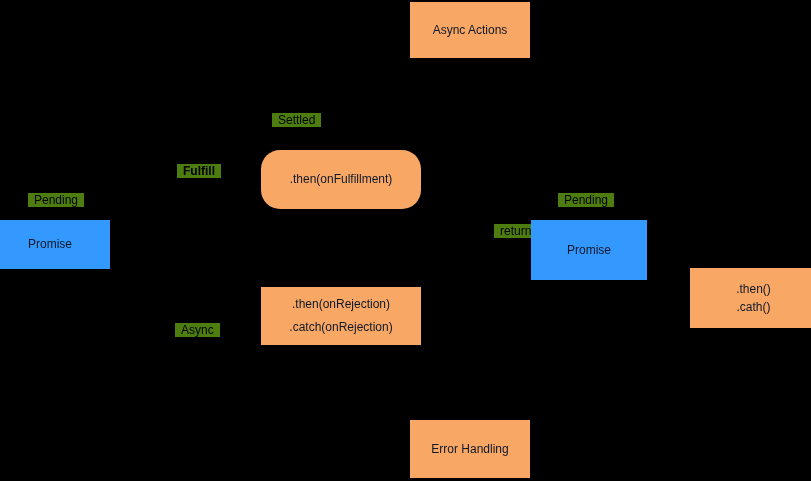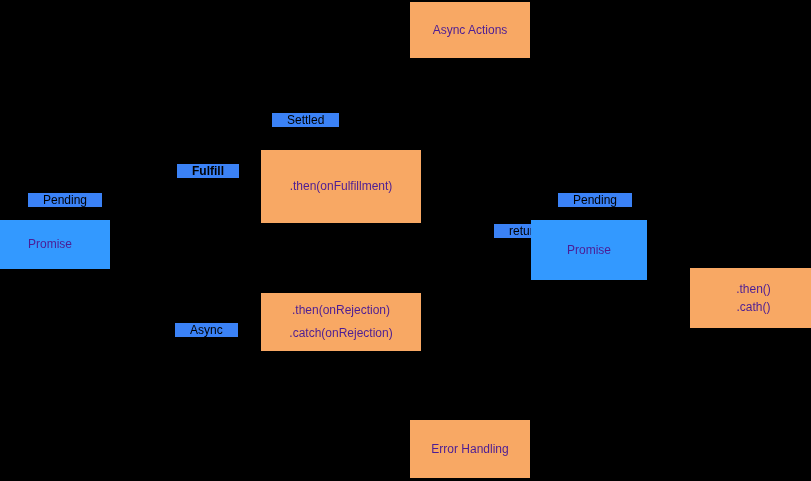--- a/index.html
+++ b/index.html
@@ -15,42 +15,42 @@
     background: #000000;
     overflow: hidden;
   }
   .node {
     position: absolute;
     display: flex;
     flex-direction: column;
     align-items: center;
     justify-content: center;
     text-align: center;
-    color: #4c1d95;
+    color: #0f172a;
     font-size: 12px;
     line-height: 15px;
     box-sizing: border-box;
   }
   .node.orange { background: #F8A864; }
   .node.blue   { background: #3399FF; }
   .node .bold  { font-weight: normal; }
   .edge-label {
     position: absolute;
-    background: #3b82f6;
+    background: #4d7c0f;
     color: #000000;
     font-size: 12px;
     line-height: 14px;
-    padding: 0 15px;
+    padding: 0 6px;
     white-space: nowrap;
   }
   
   #node-async-actions    { left: 410px; top: 2px;   width: 120px; height: 56px; }
-  #node-then-fulfillment { left: 261px; top: 150px; width: 160px; height: 73px; }
+  #node-then-fulfillment { left: 261px; top: 150px; width: 160px; height: 59px; border-radius: 19px; }
   #node-promise-left     { left: -10px; top: 220px; width: 120px; height: 49px; }
-  #node-then-rejection   { left: 261px; top: 293px; width: 160px; height: 58px; gap: 8px; }
+  #node-then-rejection   { left: 261px; top: 287px; width: 160px; height: 58px; gap: 8px; }
   #node-promise-right    { left: 531px; top: 220px; width: 116px; height: 60px; }
   #node-then-catch       { left: 690px; top: 220px; width: 127px; height: 60px; line-height: 18px; margin-top: 48px; }
   #node-error-handling   { left: 410px; top: 420px; width: 120px; height: 58px; }
   
   #label-settled       { left: 272px; top: 113px; }
   #label-fulfill       { left: 177px; top: 164px; font-weight: bold; }
   #label-pending-left  { left: 28px;  top: 193px; }
   #label-reject        { left: 175px; top: 323px; }
   #label-return        { left: 494px; top: 224px; }
   #label-pending-right { left: 558px; top: 193px; }

